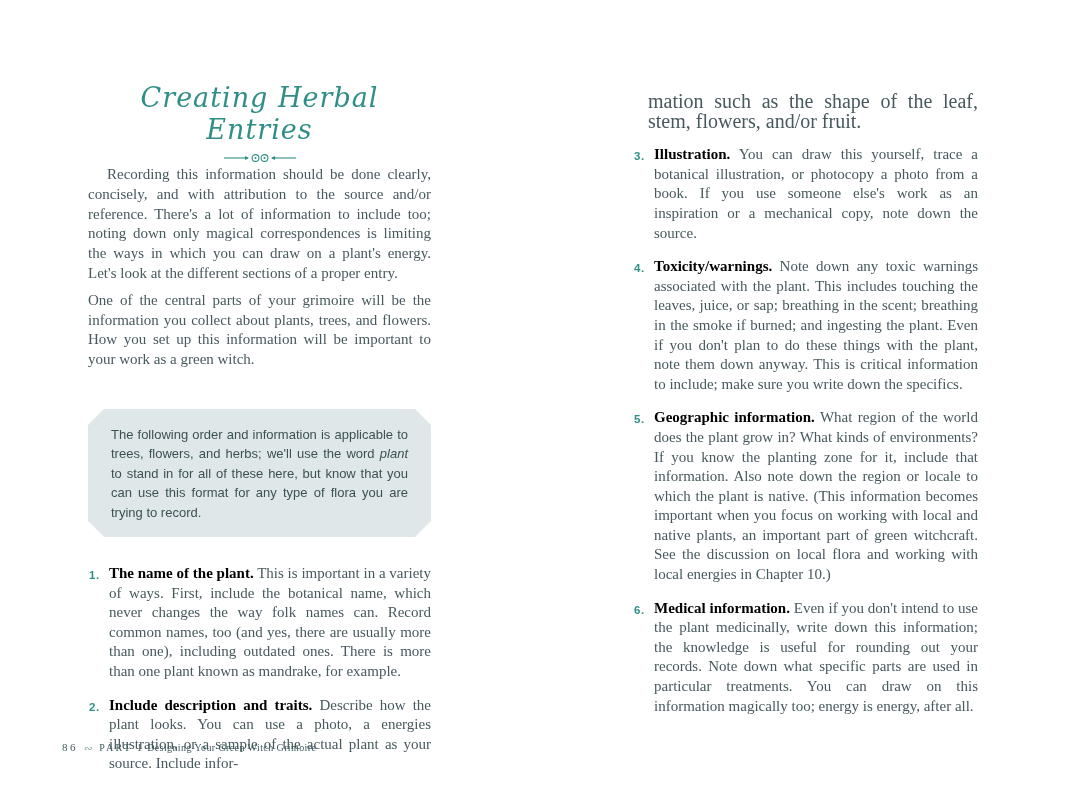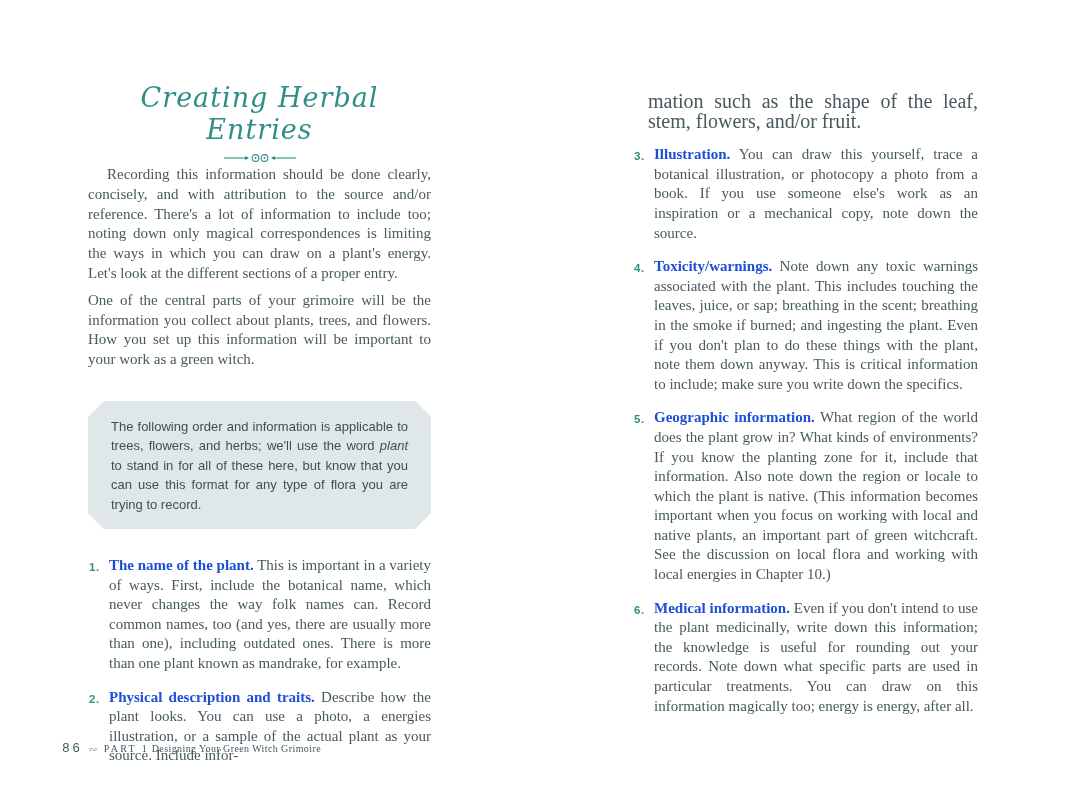--- a/index.html
+++ b/index.html
@@ -21,53 +21,53 @@
   }
   .flourish{display:block;margin:5px auto 0 auto;}
 
   .body-par{
     margin:0;font-size:15px;line-height:19.8px;text-align:justify;color:#47595D;
   }
   .first-par{margin-top:7px;}
   .indent{text-indent:19px;}
 
   .callout{
-    margin-top:31px;background:#DFE7E8;color:#3D5155;
+    margin-top:39px;background:#DFE7E8;color:#3D5155;
     font-family:"Liberation Sans", sans-serif;
     font-size:13px;line-height:19.4px;text-align:justify;
     padding:16px 23px 15px 23px;
     clip-path:polygon(16px 0, calc(100% - 16px) 0, 100% 16px, 100% calc(100% - 16px),
                       calc(100% - 16px) 100%, 16px 100%, 0 calc(100% - 16px), 0 16px);
   }
   .callout .ital{font-style:italic;}
 
   .num-item{
     position:relative;padding-left:21px;margin-top:14px;
     font-size:15px;line-height:19.6px;text-align:justify;color:#47595D;
   }
   .num-item .marker{
     position:absolute;left:1px;top:2px;
     font-family:"Liberation Sans", sans-serif;
     font-size:11.5px;font-weight:bold;color:#2F8F86;letter-spacing:0.5px;
   }
-  .lead{font-weight:bold;color:#1d4ed8;}
+  .lead{font-weight:bold;color:#000000;}
 
   .continuation{
     margin:92px 0 0 0;padding-left:15px;
     font-size:20px;line-height:19.6px;text-align:justify;color:#47595D;
   }
   .col-right .num-item{margin-top:14px;}
 
   .footer{
     position:absolute;top:741px;font-size:10px;color:#3E5A5E;
     letter-spacing:0.3px;white-space:nowrap;
   }
   .footer-left{left:62px;}
   .footer-right{right:71px;}
-  .pagenum{font-size:13px;letter-spacing:2.5px;color:#3E5A5E;font-family:Liberation Mono, monospace;}
+  .pagenum{font-size:11px;letter-spacing:2.5px;color:#3E5A5E;}
   .section-label{letter-spacing:2.3px;font-size:10px;}
   .section-title{letter-spacing:0.4px;text-align:right;}
   .footer-orn{
     font-family:"DejaVu Sans", sans-serif;color:#8FAFAC;font-size:11px;
     padding:0 3px;position:relative;top:1px;
   }
 </style>
 </head>
 <body>
 
@@ -95,21 +95,21 @@
 
     <div class="callout">
       <span>The following order and information is applicable to trees, flowers, and herbs; we'll use the word </span><span class="ital">plant</span><span> to stand in for all of these here, but know that you can use this format for any type of flora you are trying to record.</span>
     </div>
 
     <div class="num-item" style="margin-top:27px;">
       <span class="marker">1.</span><span class="lead">The name of the plant.</span><span> This is important in a variety of ways. First, include the botanical name, which never changes the way folk names can. Record common names, too (and yes, there are usually more than one), including outdated ones. There is more than one plant known as mandrake, for example.</span>
     </div>
 
     <div class="num-item">
-      <span class="marker">2.</span><span class="lead">Physical description and traits.</span><span> Describe how the plant looks. You can use a photo, a energies illustration, or a sample of the actual plant as your source. Include infor-</span>
+      <span class="marker">2.</span><span class="lead">Include description and traits.</span><span> Describe how the plant looks. You can use a photo, a energies illustration, or a sample of the actual plant as your source. Include infor-</span>
     </div>
   </div>
 
   <div class="col col-right">
 
     <p class="continuation">mation such as the shape of the leaf, stem, flowers, and/or fruit.</p>
 
     <div class="num-item">
       <span class="marker">3.</span><span class="lead">Illustration.</span><span> You can draw this yourself, trace a botanical illustration, or photocopy a photo from a book. If you use someone else's work as an inspiration or a mechanical copy, note down the source.</span>
     </div>

